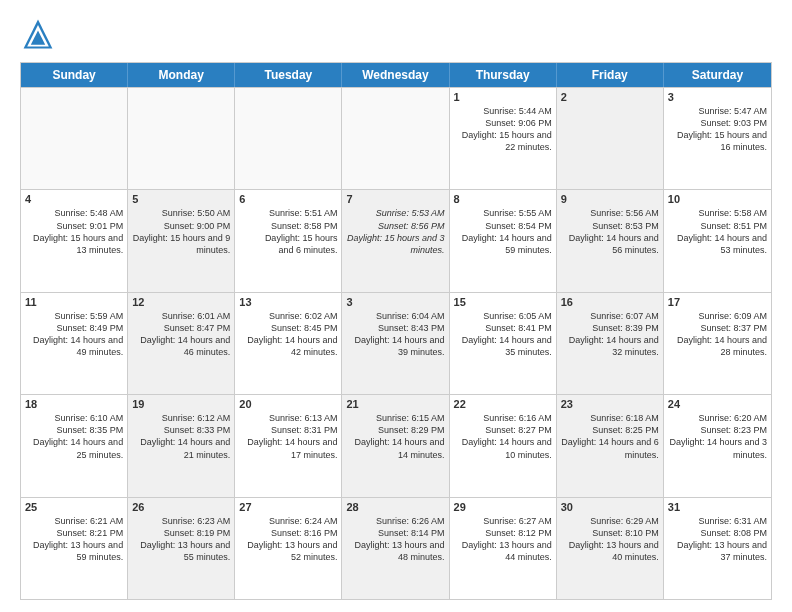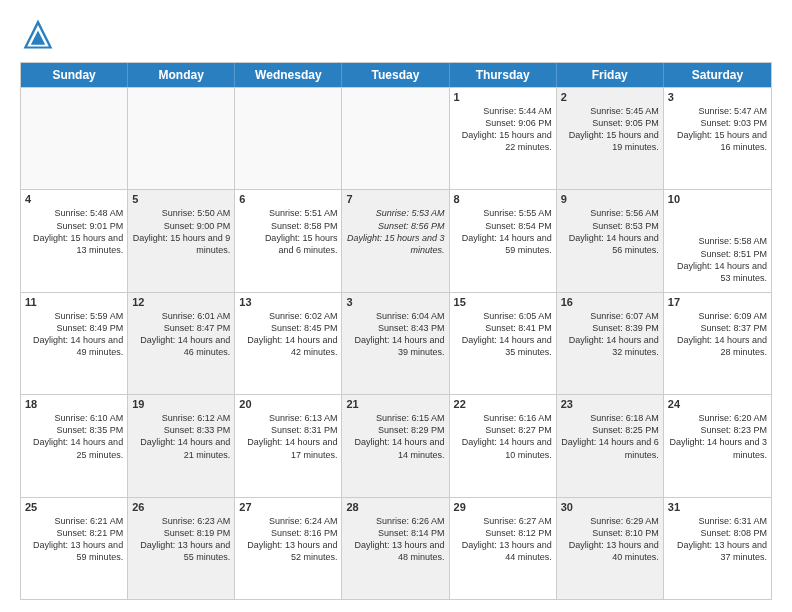--- a/index.html
+++ b/index.html
@@ -127,43 +127,40 @@
     <div class="title-block">
       <h1></h1>
       <h2></h2>
     </div>
   </div>
 
   <div class="calendar">
     <div class="cal-header">
       <div class="cal-header-cell">Sunday</div>
       <div class="cal-header-cell">Monday</div>
+      <div class="cal-header-cell">Tuesday</div>
       <div class="cal-header-cell">Wednesday</div>
-      <div class="cal-header-cell">Tuesday</div>
       <div class="cal-header-cell">Thursday</div>
       <div class="cal-header-cell">Friday</div>
       <div class="cal-header-cell">Saturday</div>
     </div>
     <div class="cal-body" id="cal-body">
     <div class="cal-row">
           <div class="cal-cell empty"></div>
           <div class="cal-cell empty"></div>
           <div class="cal-cell empty"></div>
           <div class="cal-cell empty"></div>
           <div class="cal-cell">
             <div class="day-num">1</div>
             <div class="cell-text" style="white-space: pre-line;">Sunrise: 5:44 AM
 Sunset: 9:06 PM
 Daylight: 15 hours and 22 minutes.</div>
           </div>
           <div class="cal-cell shaded">
             <div class="day-num">2</div>
-            <div class="cell-text" style="white-space: pre-line;">Sunrise: 5:45 AM
-Sunset: 9:05 PM
-Daylight: 15 hours and 19 minutes.</div>
           </div>
           <div class="cal-cell">
             <div class="day-num">3</div>
             <div class="cell-text" style="white-space: pre-line;">Sunrise: 5:47 AM
 Sunset: 9:03 PM
 Daylight: 15 hours and 16 minutes.</div>
           </div>
         </div>
         <div class="cal-row">
           <div class="cal-cell">
@@ -197,21 +194,21 @@
 Daylight: 14 hours and 59 minutes.</div>
           </div>
           <div class="cal-cell shaded">
             <div class="day-num">9</div>
             <div class="cell-text" style="white-space: pre-line;">Sunrise: 5:56 AM
 Sunset: 8:53 PM
 Daylight: 14 hours and 56 minutes.</div>
           </div>
           <div class="cal-cell">
             <div class="day-num">10</div>
-            <div class="cell-text" style="white-space: pre-line; margin-top: 28px;">Sunrise: 5:58 AM
+            <div class="cell-text" style="white-space: pre-line;">Sunrise: 5:58 AM
 Sunset: 8:51 PM
 Daylight: 14 hours and 53 minutes.</div>
           </div>
         </div>
         <div class="cal-row">
           <div class="cal-cell">
             <div class="day-num">11</div>
             <div class="cell-text" style="white-space: pre-line;">Sunrise: 5:59 AM
 Sunset: 8:49 PM
 Daylight: 14 hours and 49 minutes.</div>

